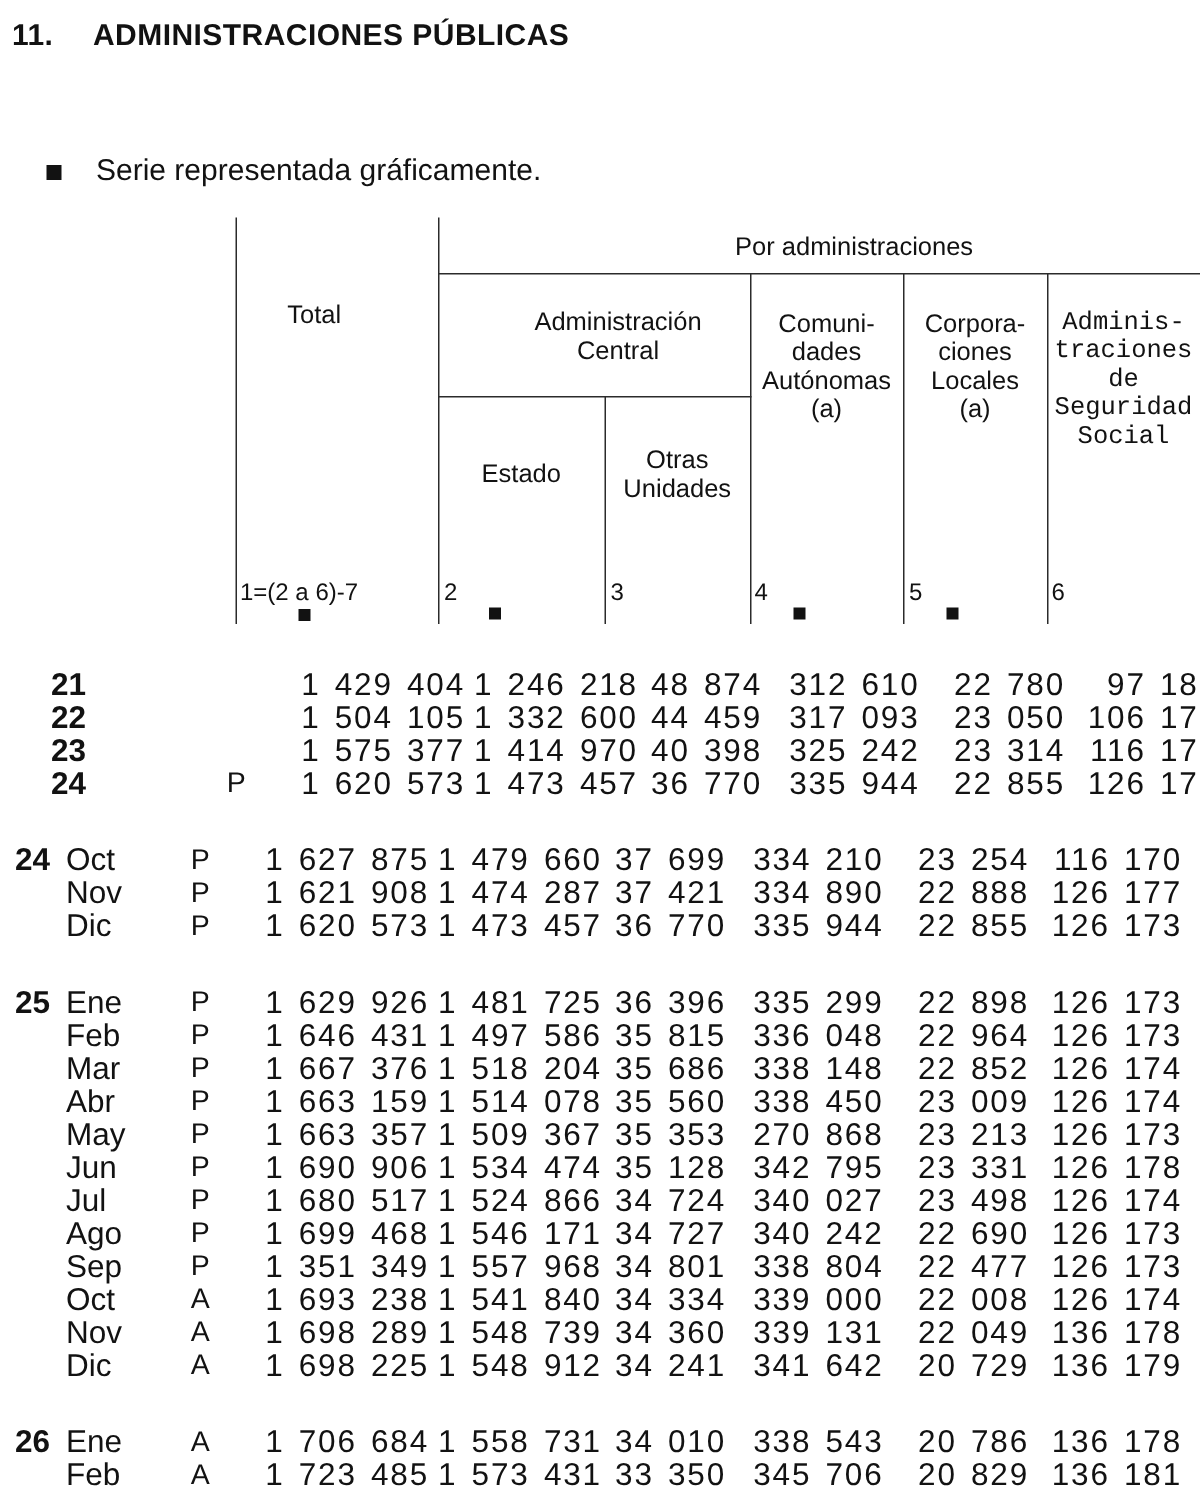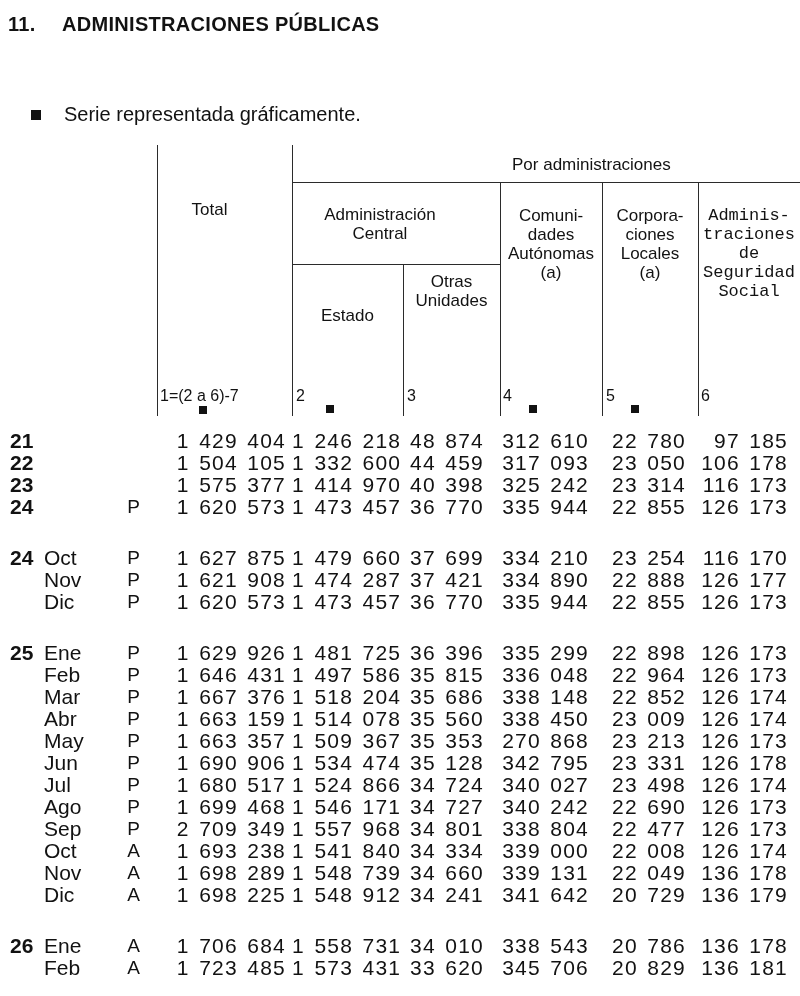--- a/index.html
+++ b/index.html
@@ -20,39 +20,39 @@
   #v1{left:157px;top:145px;height:271px;}
   #v2{left:292px;top:145px;height:271px;}
   #v3{left:403px;top:264px;height:152px;}
   #v4{left:500px;top:182px;height:234px;}
   #v5{left:602px;top:182px;height:234px;}
   #v6{left:698px;top:182px;height:234px;}
   #h1{left:292px;top:182px;width:508px;}
   #h2{left:292px;top:264px;width:209px;}
   
   .hlabel{position:absolute;font-size:17px;line-height:19px;text-align:center;white-space:pre-line;}
-  .lbl-poradmin{left:512px;top:155px;text-align:left;white-space:nowrap;}
+  .lbl-poradmin{left:490px;top:155px;text-align:left;white-space:nowrap;}
   .lbl-total{left:142px;width:135px;top:200px;}
-  .lbl-admincentral{left:276px;width:208px;top:205px;}
+  .lbl-admincentral{left:308px;width:208px;top:205px;}
   .lbl-ccaa{left:498px;width:106px;top:206px;}
   .lbl-ccll{left:602px;width:96px;top:206px;}
   .lbl-ss{left:698px;width:102px;top:206px;font-family:Liberation Mono, monospace;}
   .lbl-estado{left:292px;width:111px;top:306px;}
-  .lbl-otras{left:403px;width:97px;top:272px;}
+  .lbl-otras{left:403px;width:97px;top:297px;}
   
   .colnum{position:absolute;top:387px;font-size:16px;white-space:nowrap;}
   #cn0{left:160px;} #cn1{left:296px;} #cn2{left:407px;}
   #cn3{left:503px;} #cn4{left:606px;} #cn5{left:701px;}
   .marker{position:absolute;width:8px;height:8px;background:#121212;}
   #mk0{left:199px;top:406px;} #mk1{left:326px;top:405px;}
   #mk2{left:529px;top:405px;} #mk3{left:631px;top:405px;}
   
   .tbody{position:absolute;left:0;top:430px;width:800px;}
   .row-group{margin-top:29px;}
-  .row-group:first-child{margin-top:0;}
+  .row-group:first-child{margin-top:16px;padding-left:24px;}
   .row{
     display:grid;height:22px;line-height:22px;font-size:21px;
     grid-template-columns:44px 66px 47px 135px 111px 97px 102px 96px 102px;
   }
   .cell{white-space:nowrap;overflow:visible;}
   .cell.year{font-weight:bold;padding-left:10px;}
   .cell.month{}
   .cell.flag{text-align:center;font-size:19px;}
   .cell.val{text-align:right;letter-spacing:1.2px;word-spacing:2.5px;font-variant-numeric:tabular-nums;}
   .cell.v0{padding-right:6px;}
@@ -283,21 +283,21 @@
           <div class="cell val v1">1 546 171</div>
           <div class="cell val v2">34 727</div>
           <div class="cell val v3">340 242</div>
           <div class="cell val v4">22 690</div>
           <div class="cell val v5">126 173</div>
         </div>
         <div class="row">
           <div class="cell year"></div>
           <div class="cell month">Sep</div>
           <div class="cell flag">P</div>
-          <div class="cell val v0">2 709 349</div>
+          <div class="cell val v0">1 351 349</div>
           <div class="cell val v1">1 557 968</div>
           <div class="cell val v2">34 801</div>
           <div class="cell val v3">338 804</div>
           <div class="cell val v4">22 477</div>
           <div class="cell val v5">126 173</div>
         </div>
         <div class="row">
           <div class="cell year"></div>
           <div class="cell month">Oct</div>
           <div class="cell flag">A</div>
@@ -307,21 +307,21 @@
           <div class="cell val v3">339 000</div>
           <div class="cell val v4">22 008</div>
           <div class="cell val v5">126 174</div>
         </div>
         <div class="row">
           <div class="cell year"></div>
           <div class="cell month">Nov</div>
           <div class="cell flag">A</div>
           <div class="cell val v0">1 698 289</div>
           <div class="cell val v1">1 548 739</div>
-          <div class="cell val v2">34 660</div>
+          <div class="cell val v2">34 360</div>
           <div class="cell val v3">339 131</div>
           <div class="cell val v4">22 049</div>
           <div class="cell val v5">136 178</div>
         </div>
         <div class="row">
           <div class="cell year"></div>
           <div class="cell month">Dic</div>
           <div class="cell flag">A</div>
           <div class="cell val v0">1 698 225</div>
           <div class="cell val v1">1 548 912</div>
@@ -342,21 +342,21 @@
           <div class="cell val v3">338 543</div>
           <div class="cell val v4">20 786</div>
           <div class="cell val v5">136 178</div>
         </div>
         <div class="row">
           <div class="cell year"></div>
           <div class="cell month">Feb</div>
           <div class="cell flag">A</div>
           <div class="cell val v0">1 723 485</div>
           <div class="cell val v1">1 573 431</div>
-          <div class="cell val v2">33 620</div>
+          <div class="cell val v2">33 350</div>
           <div class="cell val v3">345 706</div>
           <div class="cell val v4">20 829</div>
           <div class="cell val v5">136 181</div>
         </div>
       </div>
     </div>
 
 </div>
 
 </body></html>

